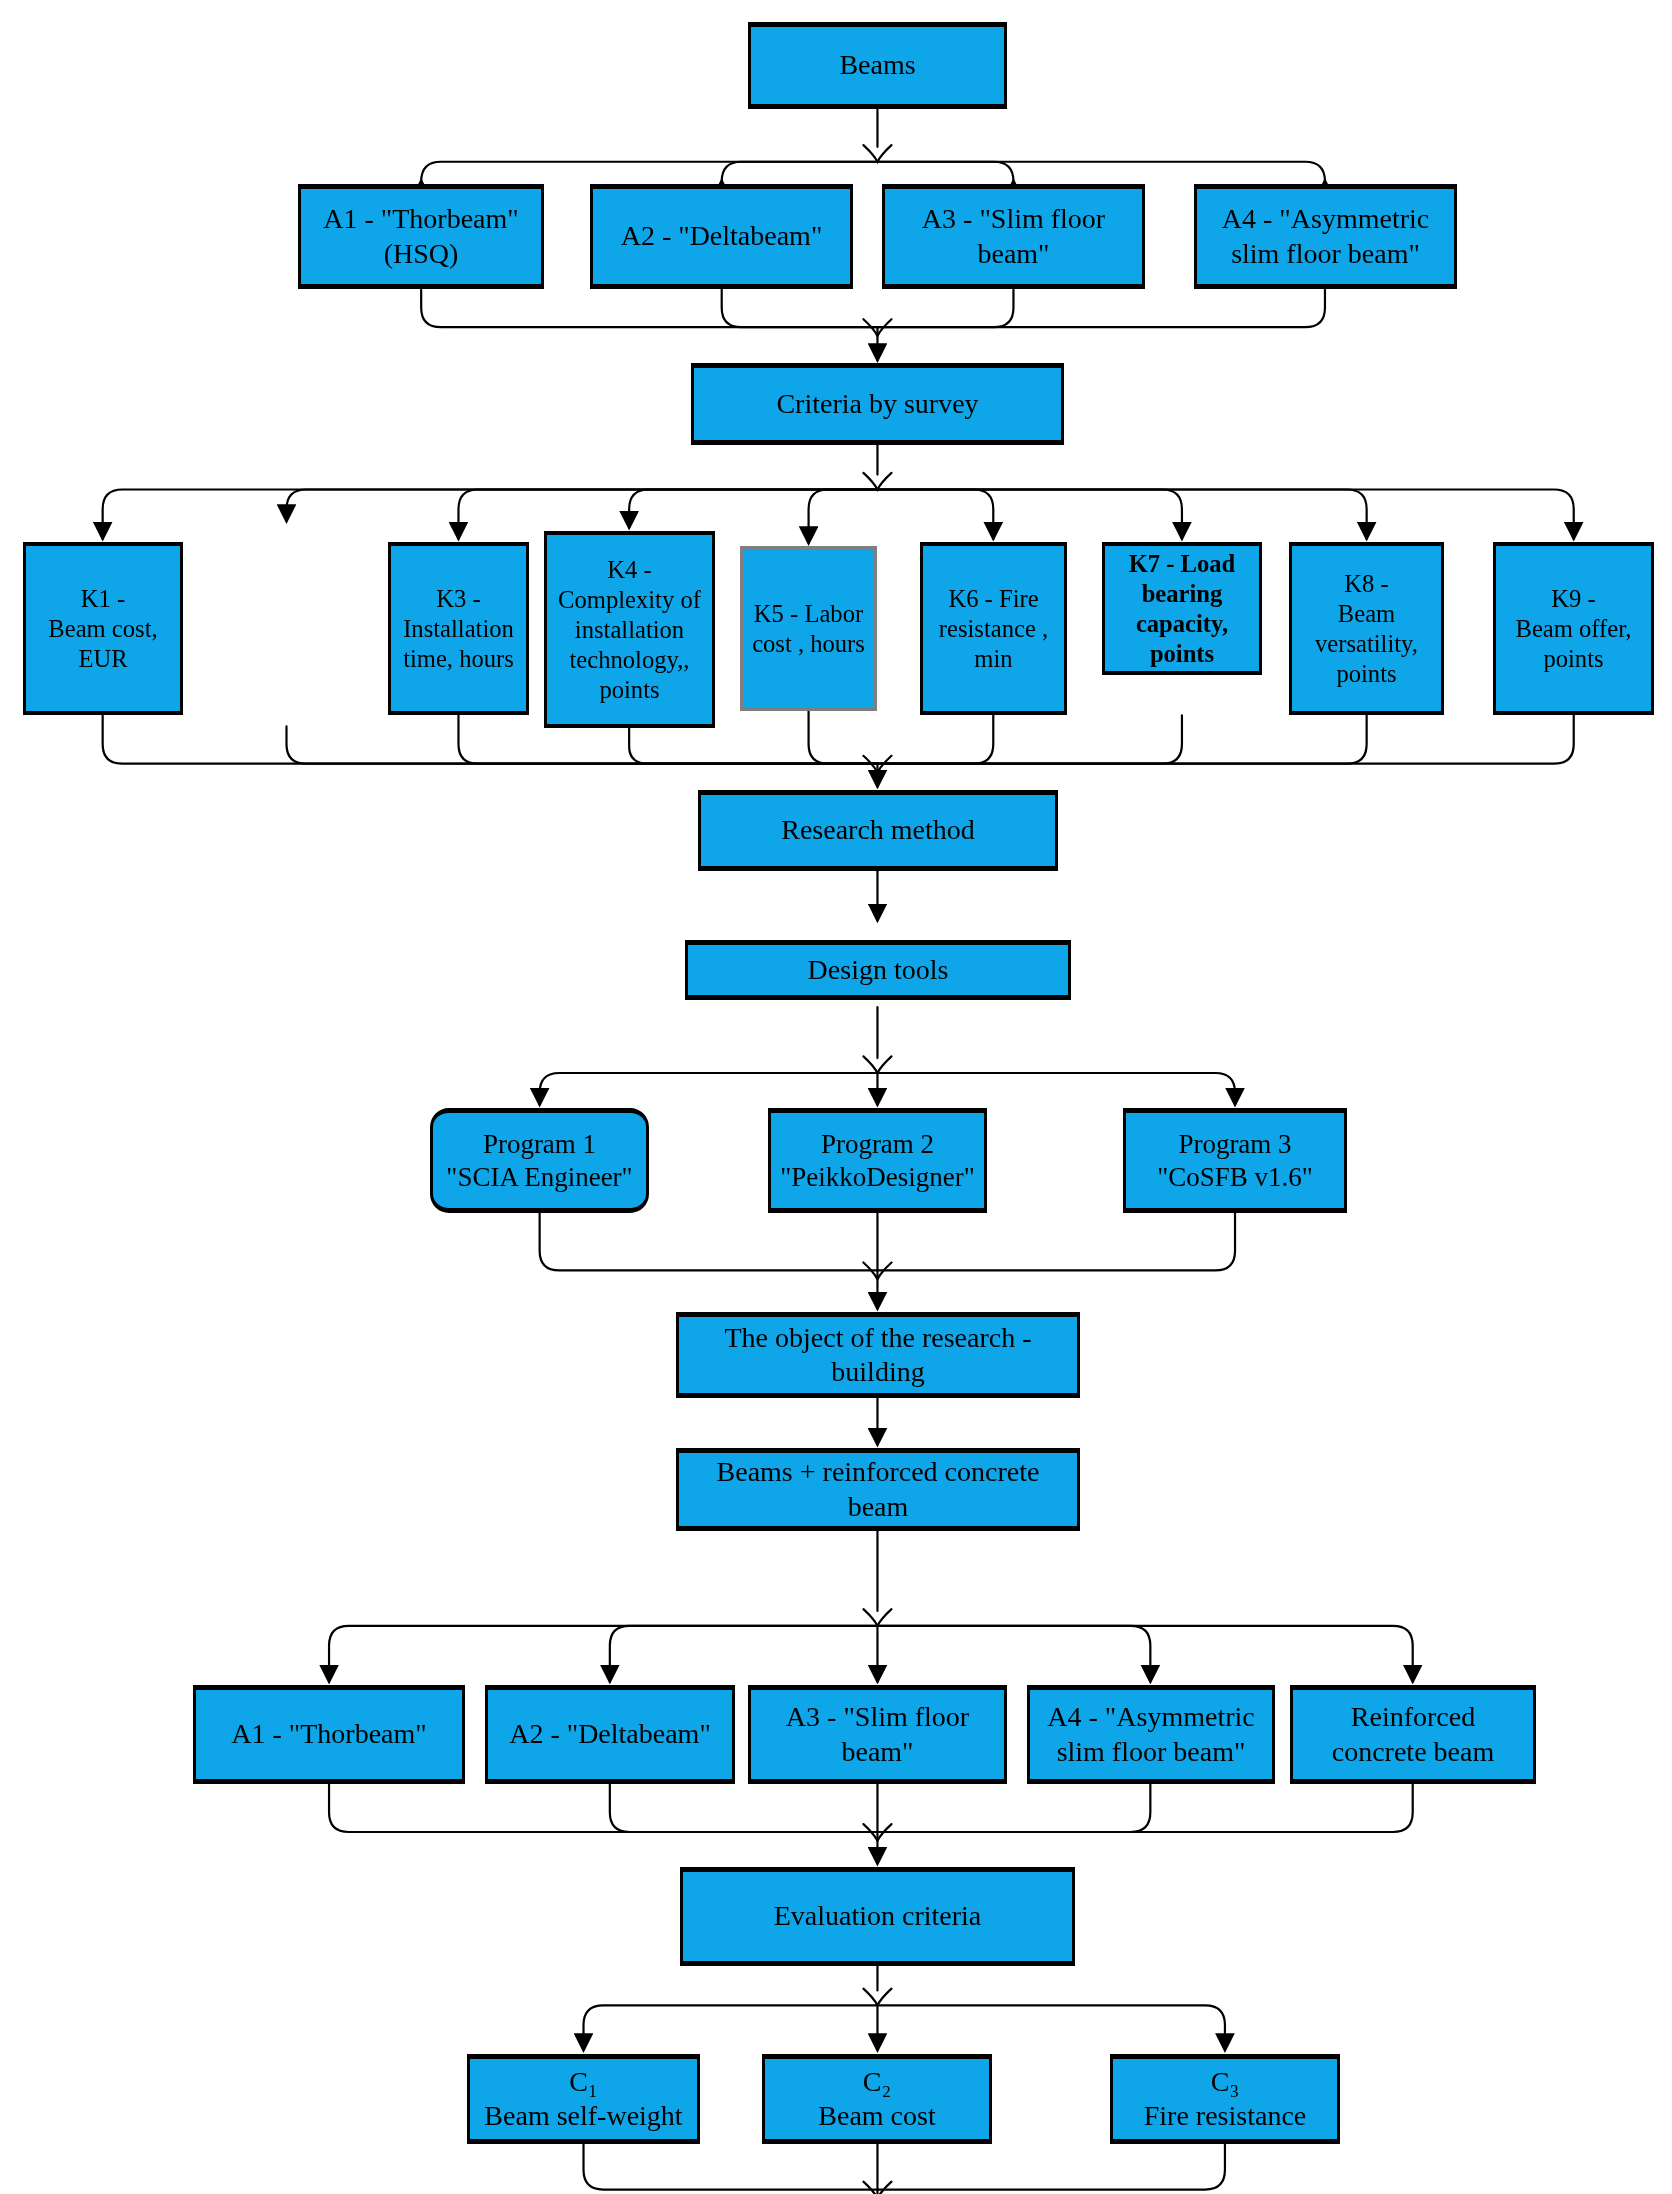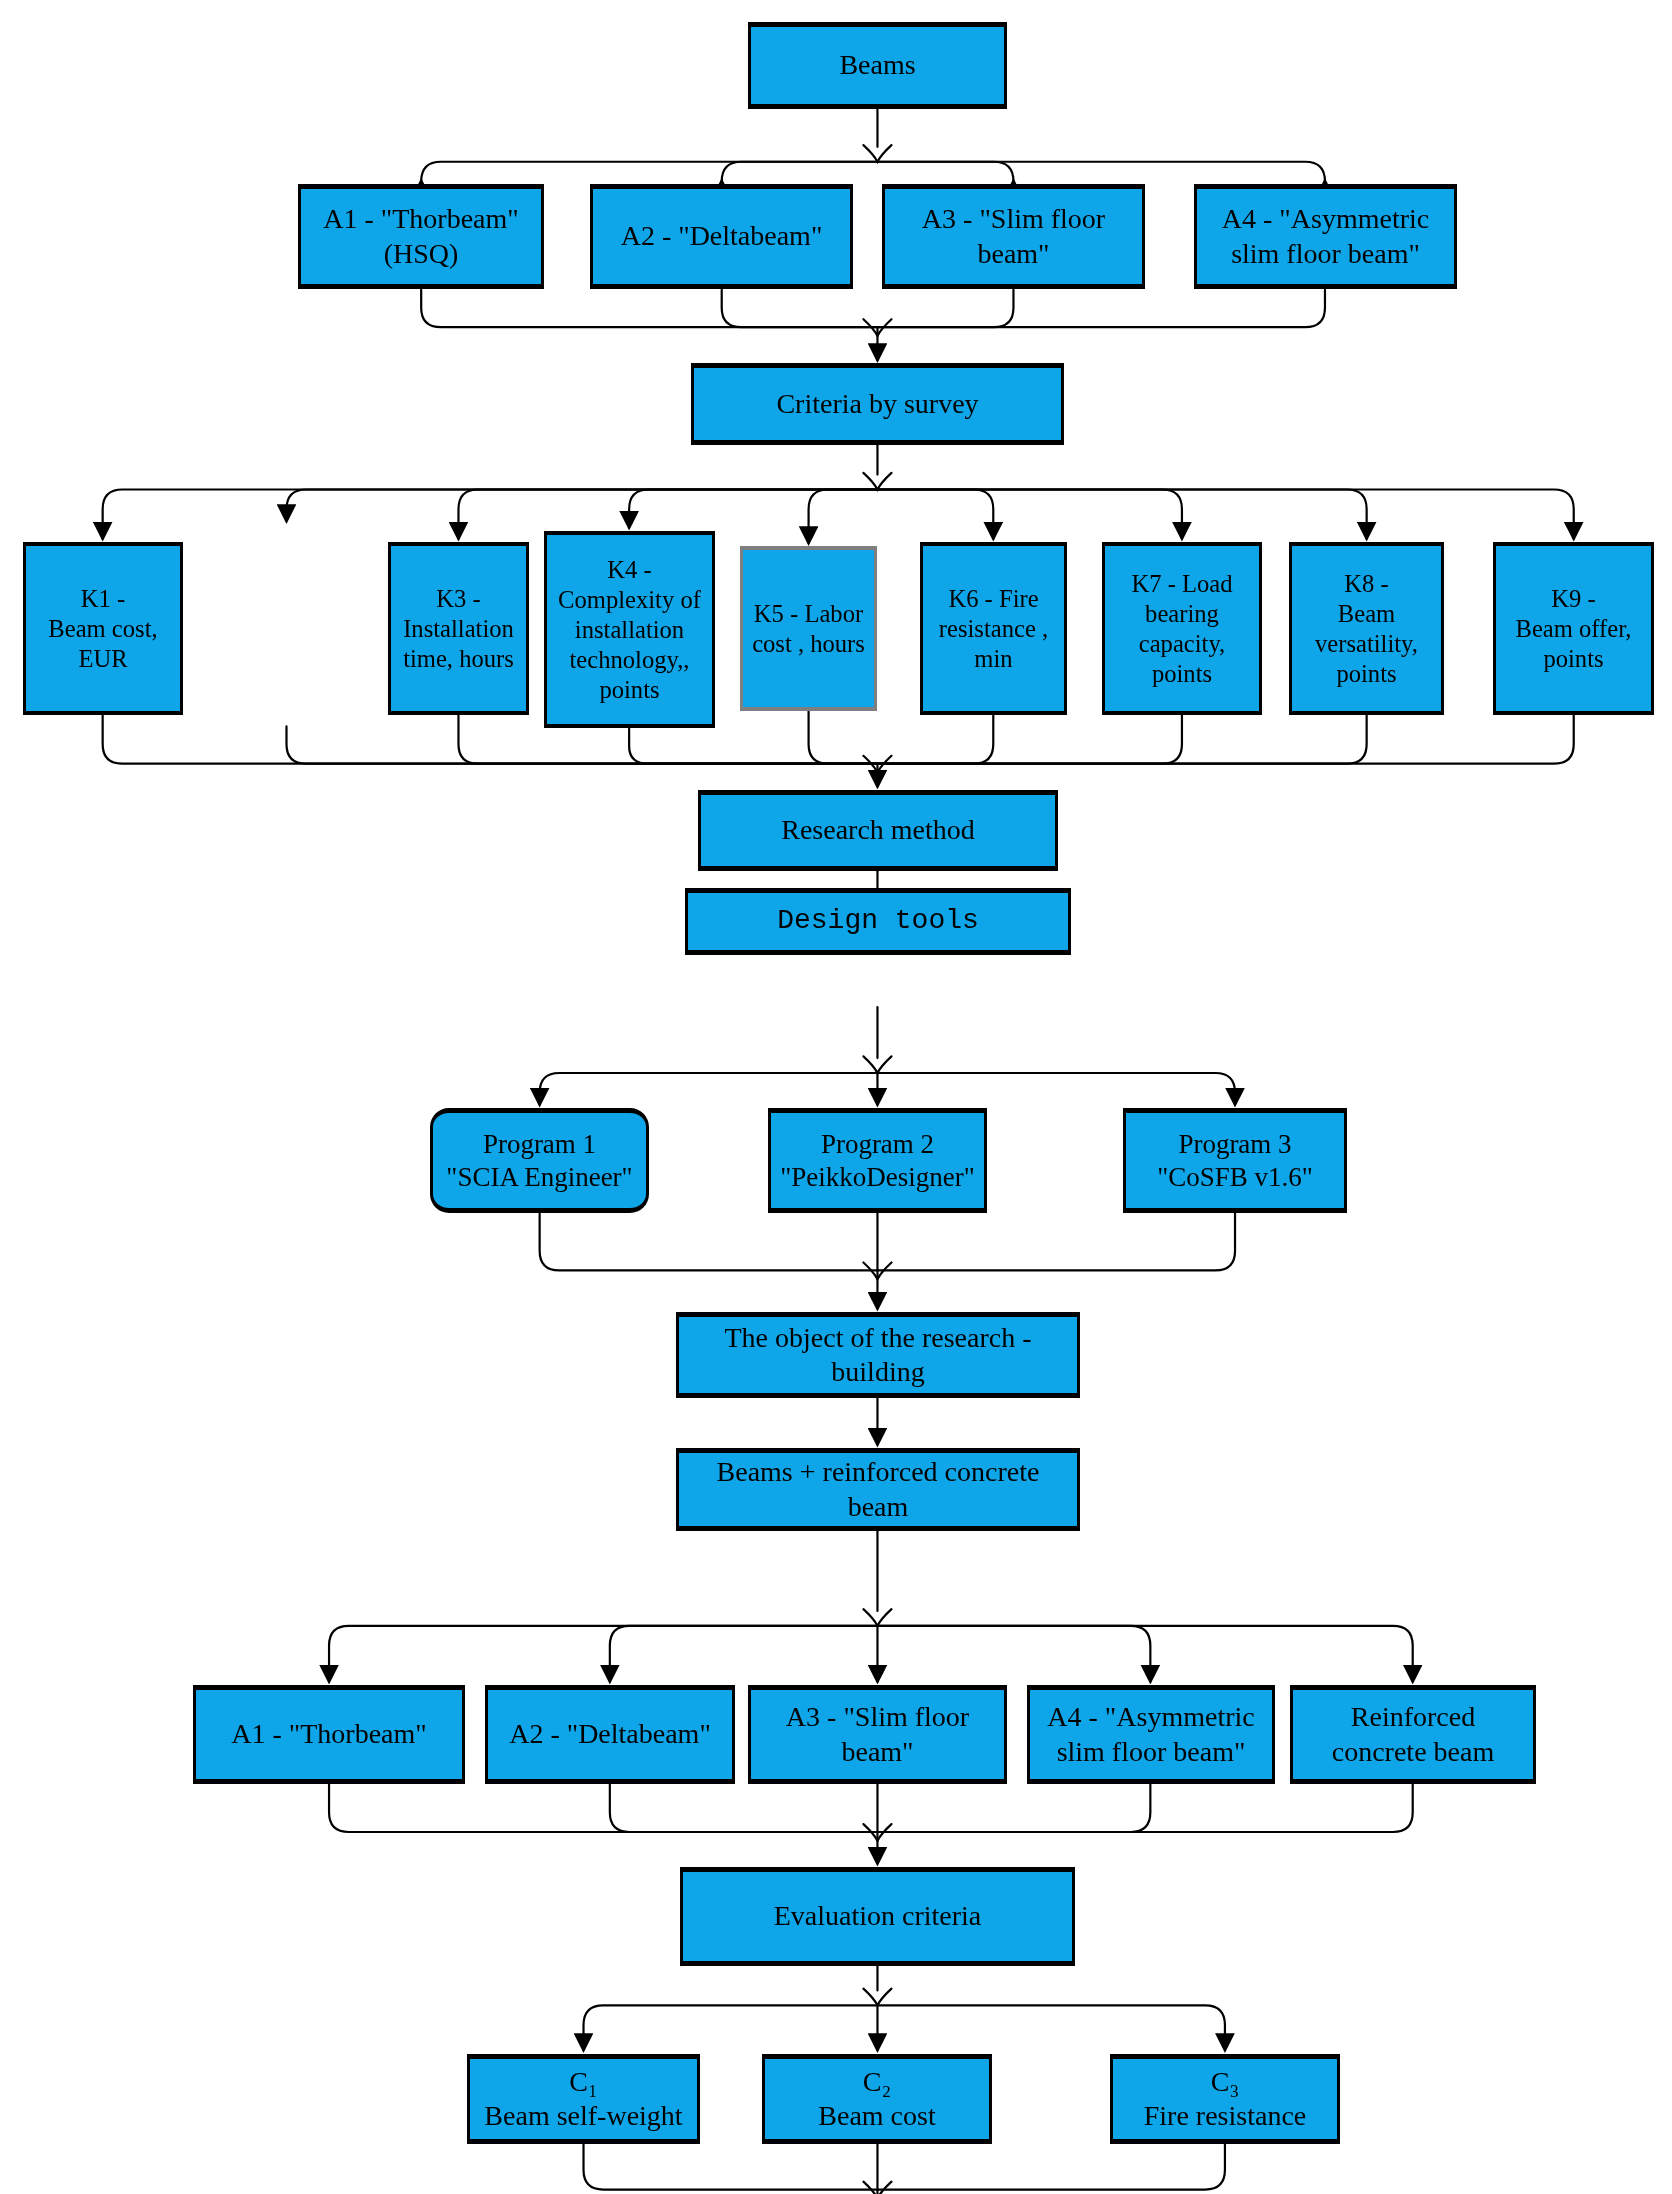--- a/index.html
+++ b/index.html
@@ -149,34 +149,34 @@
   <div class="node kbox" style="left:544px;top:531px;width:171px;height:197px;">K4 -
 Complexity of
 installation
 technology,,
 points</div>
   <div class="node kbox gray" style="left:740px;top:546px;width:137px;height:165px;">K5 - Labor
 cost , hours</div>
   <div class="node kbox" style="left:920px;top:542px;width:147px;height:173px;">K6 - Fire
 resistance ,
 min</div>
-  <div class="node kbox" style="left:1102px;top:542px;width:160px;height:173px;">K7 - Load
+  <div class="node kbox" style="left:1102px;top:542px;width:160px;height:133px;font-weight:bold;">K7 - Load
 bearing
 capacity,
 points</div>
   <div class="node kbox" style="left:1289px;top:542px;width:155px;height:173px;">K8 -
 Beam
 versatility,
 points</div>
   <div class="node kbox" style="left:1493px;top:542px;width:161px;height:173px;">K9 -
 Beam offer,
 points</div>
 
   <div class="node" style="left:698px;top:790px;width:360px;height:81px;">Research method</div>
-  <div class="node" style="left:685px;top:888px;width:386px;height:67px;font-family:Liberation Mono, monospace;">Design tools</div>
+  <div class="node" style="left:685px;top:940px;width:386px;height:60px;">Design tools</div>
 
   <div class="node prog" style="left:430px;top:1108px;width:219px;height:105px;border-radius:19px;">Program 1
 "SCIA Engineer"</div>
   <div class="node prog" style="left:768px;top:1108px;width:219px;height:105px;">Program 2
 "PeikkoDesigner"</div>
   <div class="node prog" style="left:1123px;top:1108px;width:224px;height:105px;">Program 3
 "CoSFB v1.6"</div>
 
   <div class="node" style="left:676px;top:1312px;width:404px;height:86px;">The object of the research -
 building</div>

